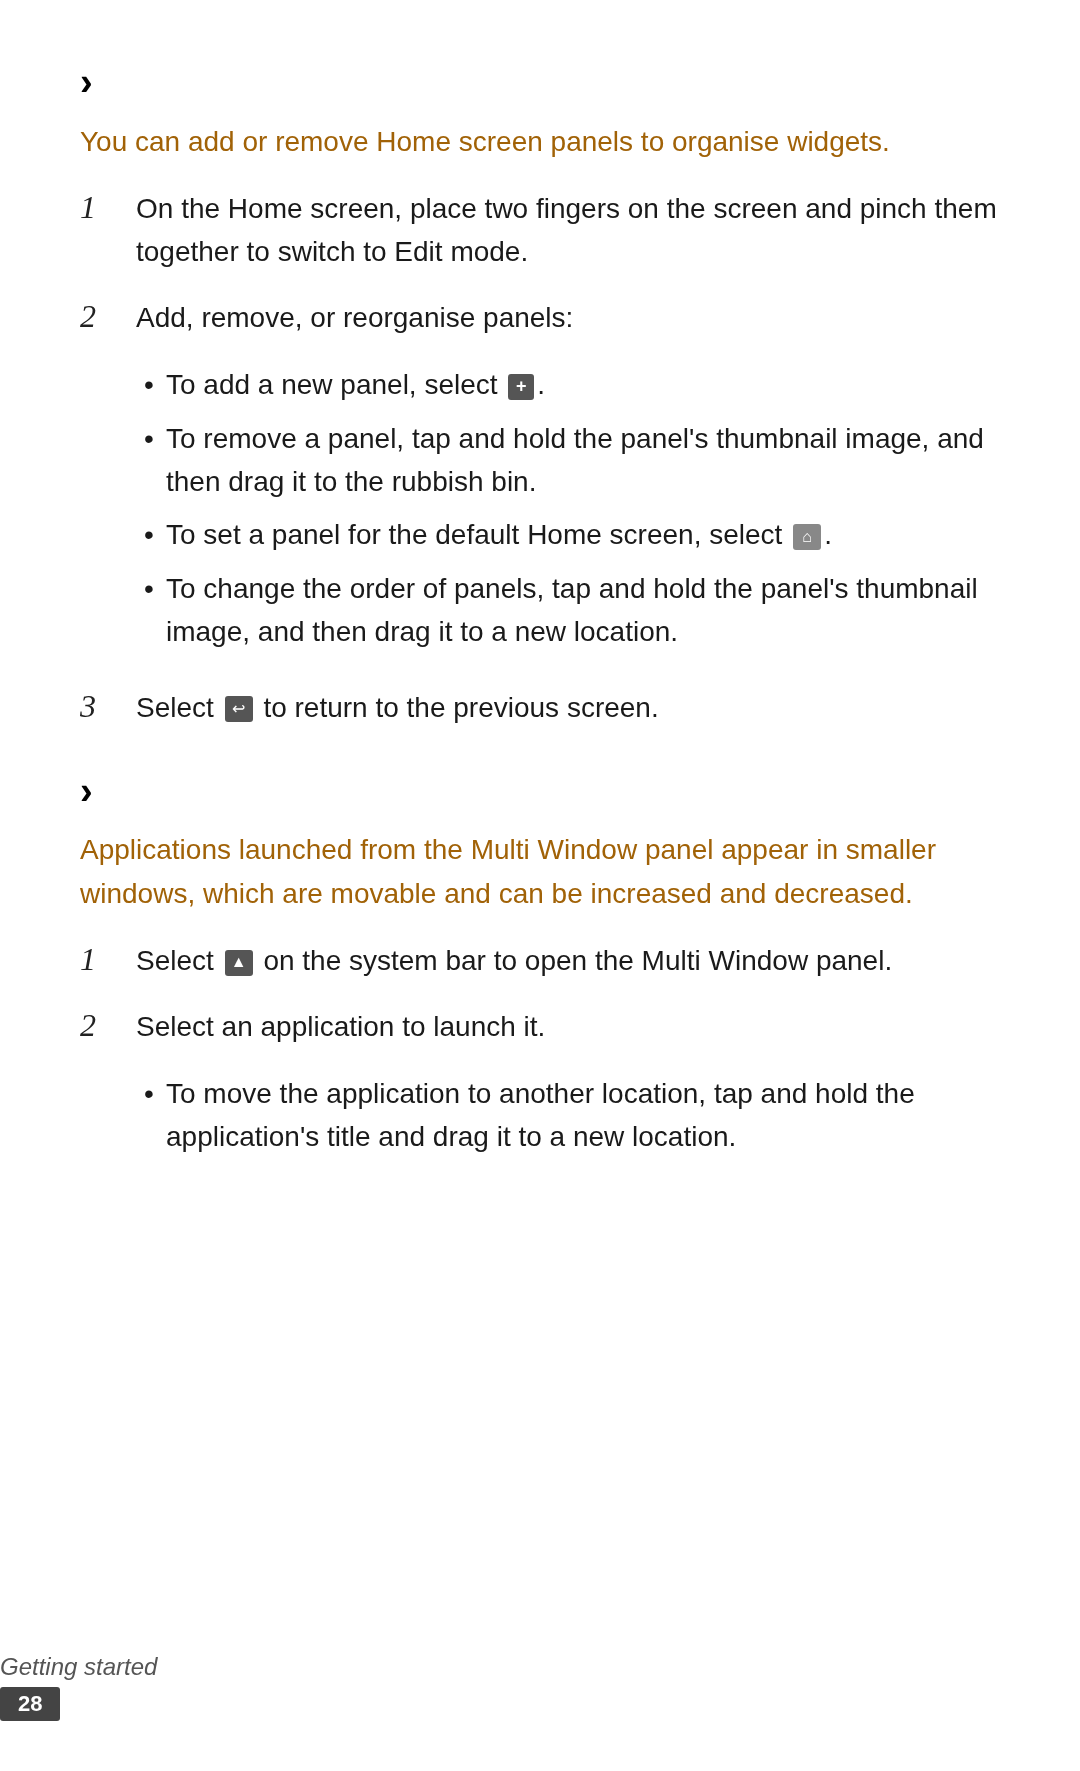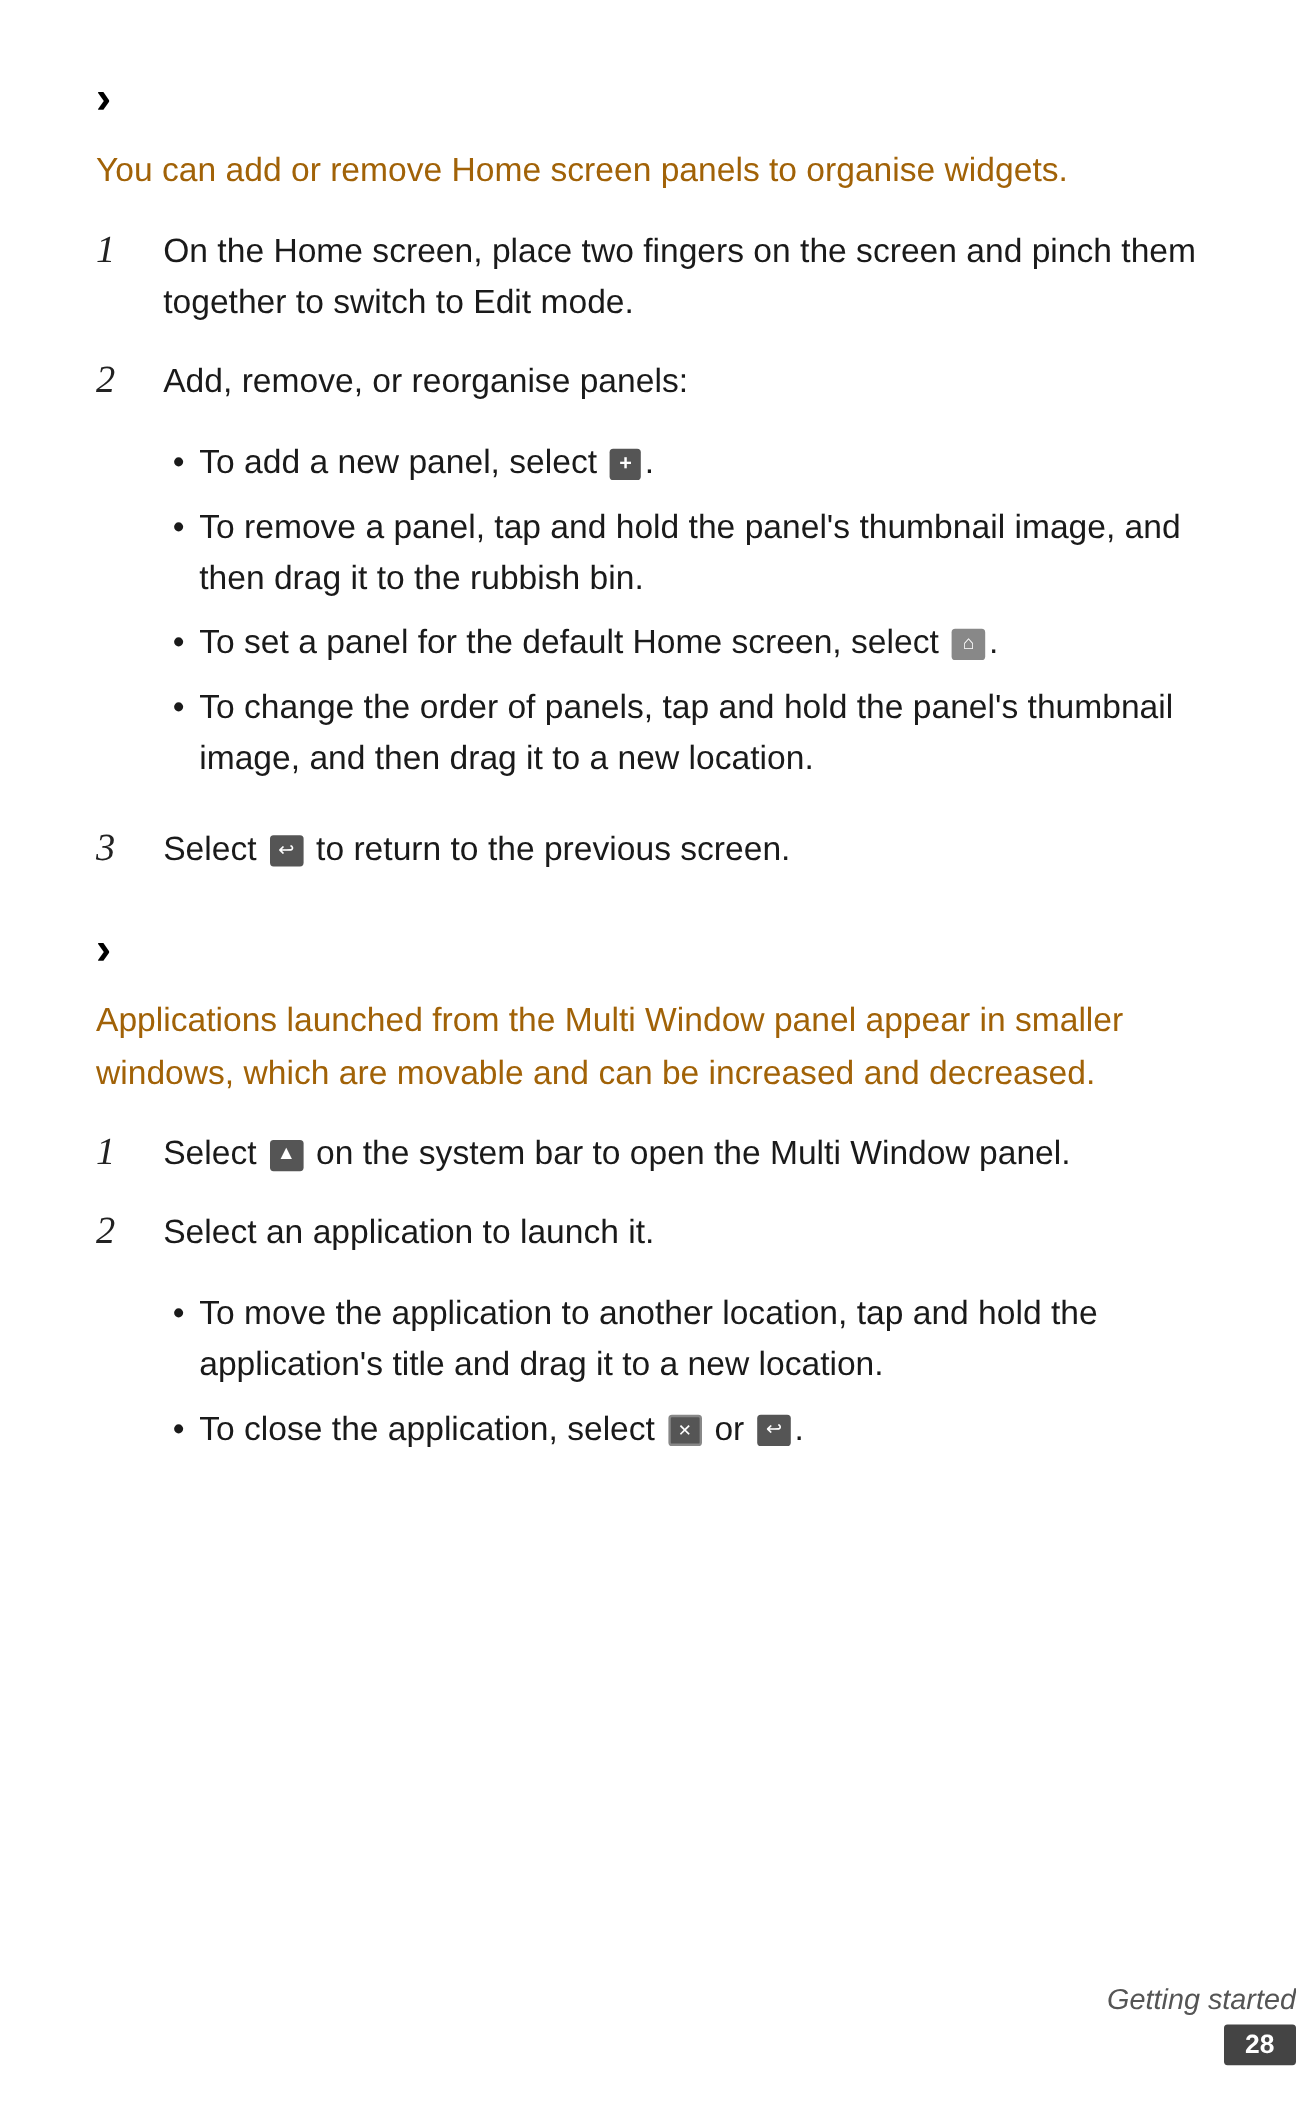--- a/index.html
+++ b/index.html
@@ -195,39 +195,38 @@
       border-radius: 3px;
       vertical-align: middle;
       border: 2px solid #888;
     }
 
     .footer {
       position: absolute;
       bottom: 50px;
       left: 0;
       right: 0;
-      text-align: right;
+      text-align: left;
     }
 
     .footer-text {
       font-size: 24px;
       font-style: italic;
       color: #555;
       margin-bottom: 6px;
     }
 
     .footer-page {
       display: inline-block;
       background: #444;
       color: white;
       font-size: 22px;
       padding: 4px 18px;
       border-radius: 3px;
       font-weight: bold;
-      margin-left: 20px;
     }
   </style>
 </head>
 <body>
 
 <div class="section">
   <div class="section-title">
     <span class="chevron">›</span>
   </div>
   <div class="section-intro">You can add or remove Home screen panels to organise widgets.</div>
@@ -293,26 +292,20 @@
     </li>
 
     <li class="step">
       <span class="step-number">2</span>
       <div class="step-content">
         Select an application to launch it.
         <ul class="bullet-list">
           <li>
             To move the application to another location, tap and hold the application's title and drag it to a new location.
           </li>
-          <li>
-            To close the application, select
-            <span class="inline-icon icon-close-x">✕</span>
-            or
-            <span class="inline-icon icon-back">↩</span>.
-          </li>
         </ul>
       </div>
     </li>
   </ol>
 </div>
 
 <div class="footer">
   <div class="footer-text">Getting started</div>
   <span class="footer-page">28</span>
 </div>

